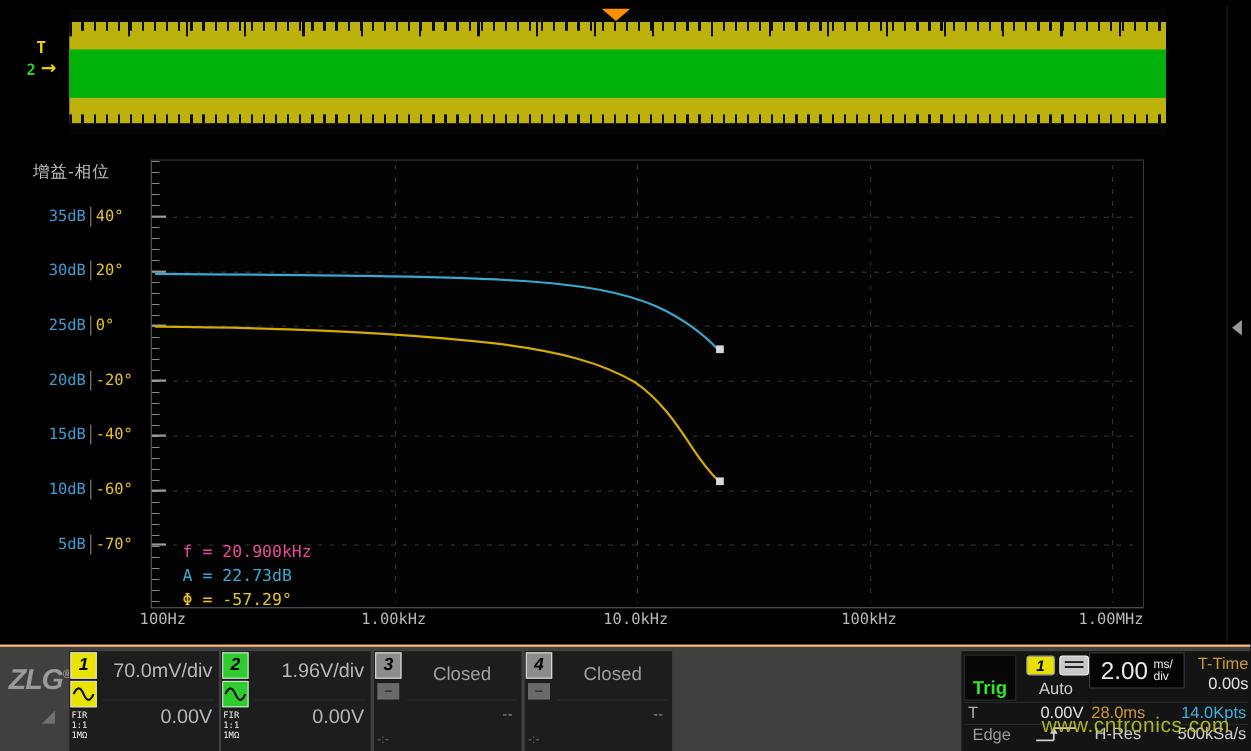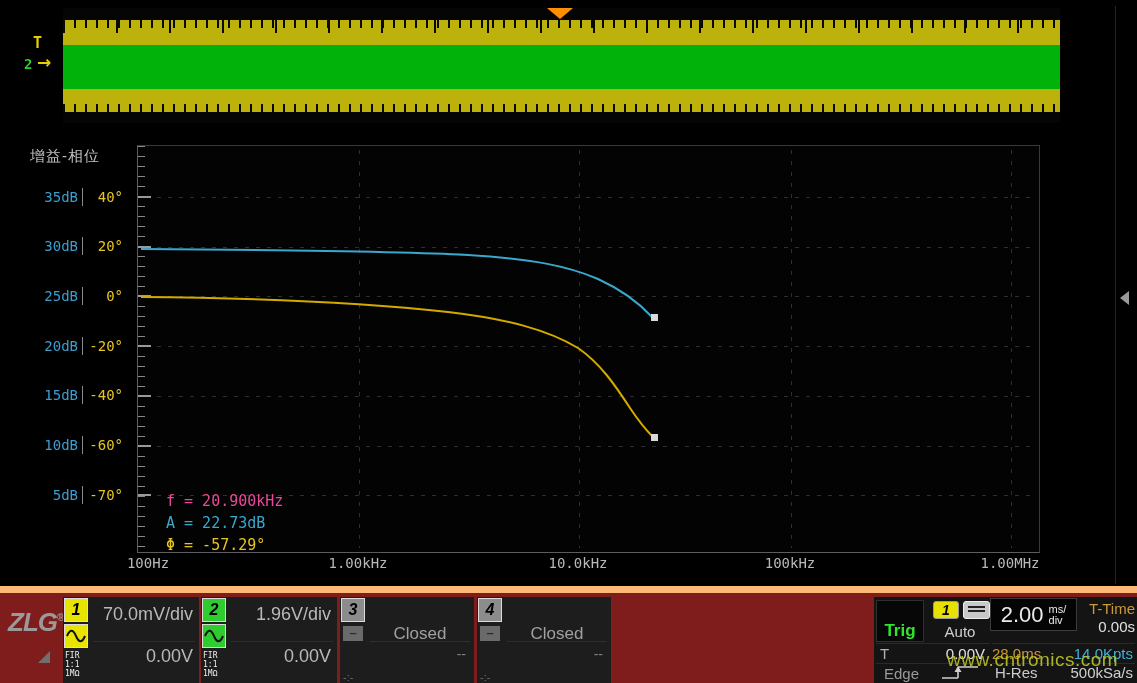--- a/index.html
+++ b/index.html
@@ -20,21 +20,21 @@
   #band-green { position:absolute; left:0; top:37px; width:997px; height:44px; background:#00b20a; }
   #wave-t-label { position:absolute; left:33px; top:34px; color:#e8d000; font-weight:bold; font-size:15px; font-family:"DejaVu Sans Mono",monospace;}
   #wave-ch-label { position:absolute; left:24px; top:56px; color:#2ecc2e; font-weight:bold; font-size:14px; font-family:"DejaVu Sans Mono",monospace;}
   #wave-arrow { position:absolute; left:37px; top:52px; color:#e8d000; font-weight:bold; font-size:17px; font-family:"DejaVu Sans",sans-serif;}
 
   
   #bode-title { position:absolute; left:30px; top:147px; font-size:15px; color:#c0c0c0; letter-spacing:1px; }
   .yrow { position:absolute; left:28px; width:96px; height:20px; display:flex; align-items:center; }
   .yrow .g { width:50px; text-align:right; color:#3d9dd0; font-size:14px; font-family:"DejaVu Sans Mono",monospace; }
   .yrow .sep { width:1px; height:18px; background:#8a8a8a; margin:0 4px 0 4px; }
-  .yrow .p { width:36px; text-align:right; color:#e6c520; font-size:14px; font-family:"DejaVu Sans Mono",monospace; }
+  .yrow .p { width:36px; color:#e6c520; font-size:14px; font-family:"DejaVu Sans Mono",monospace; }
 
   #plot { position:absolute; left:137px; top:145px; width:903px; height:408px; background:#030303;
     border:1px solid #383838; border-left-color:#5d5d5d; border-bottom-color:#5d5d5d; }
   .hgrid { position:absolute; left:8px; right:4px; height:1px;
     background:repeating-linear-gradient(90deg,#2e2e2e 0 4px,transparent 4px 11px); }
   .vgrid { position:absolute; top:4px; bottom:4px; width:1px;
     background:repeating-linear-gradient(180deg,#2e2e2e 0 4px,transparent 4px 11px); }
   #minor-ticks { position:absolute; left:0; top:0; bottom:0; width:7px;
     background:repeating-linear-gradient(180deg,#8a8a8a 0 1px,transparent 1px 10px); }
   .majtick { position:absolute; left:0; width:13px; height:2px; background:#9a9a9a; }
@@ -46,42 +46,42 @@
   #cursor-readout .ca { color:#3aa8cc; }
   #cursor-readout .cp { color:#e6c520; }
   .xlab { position:absolute; top:555px; transform:translateX(-50%); color:#b8b8b8; font-size:14px;
     font-family:"DejaVu Sans Mono",monospace; }
 
   #side-divider { position:absolute; left:1115px; top:6px; width:1px; height:578px; background:#242424; }
   #side-handle { position:absolute; left:1120px; top:291px; width:0; height:0;
     border-top:7px solid transparent; border-bottom:7px solid transparent; border-right:9px solid #9a9a9a; }
 
   
-  #statusbar { position:absolute; left:0; top:586px; width:1137px; height:97px; background:#7f1d1d;
-    border-top:7px solid #fdba74; }
+  #statusbar { position:absolute; left:0; top:586px; width:1137px; height:97px; background:#404040;
+    border-top:2px solid #fdba74; }
   #logo { position:absolute; left:8px; top:14px; color:#9a9a9a; font-size:26px; font-weight:bold;
     font-style:italic; letter-spacing:-1px; }
   #logo sup { font-size:11px; font-style:normal; }
   #logo-hatch { position:absolute; left:38px; top:58px; width:0; height:0;
     border-bottom:12px solid #6f6f6f; border-left:12px solid transparent; }
 
   .chbox { position:absolute; top:4px; height:92px; background:#1d1d1d; }
   .chbadge { position:absolute; left:1px; top:1px; width:24px; height:24px; border:1px solid #dcdcdc;
     color:#000; font-style:italic; font-weight:bold; font-size:16px; text-align:center; line-height:22px; }
   .coupbadge { position:absolute; left:1px; top:27px; width:24px; height:24px; border:1px solid #dcdcdc; }
   .bg-y { background:#e8e400; }
   .bg-g { background:#2ecc2e; }
   .bg-gray { background:#8c8c8c; }
   .firblock { position:absolute; left:2px; top:54px; color:#f0f0f0; font-size:8px; line-height:9px;
     font-family:"DejaVu Sans Mono",monospace; }
   .chval { position:absolute; right:6px; color:#b9b9b9; font-size:18px; }
   .chdiv { position:absolute; left:30px; right:4px; top:44px; height:1px; background:#2e2e2e; }
   .dashbadge { position:absolute; left:3px; top:29px; width:20px; height:15px; background:#6a6a6a;
     color:#2e2e2e; font-weight:bold; text-align:center; line-height:13px; font-size:13px; }
-  .closedlab { position:absolute; left:30px; top:27px; width:100px; text-align:center; color:#a0a0a0; font-size:17px; }
+  .closedlab { position:absolute; left:30px; top:11px; width:100px; text-align:center; color:#a0a0a0; font-size:17px; }
   .dashes { position:absolute; right:8px; top:49px; color:#808080; font-size:14px; }
   .subdash { position:absolute; left:3px; top:74px; color:#707070; font-size:11px; }
 
   #right-panel { position:absolute; left:874px; top:4px; width:263px; height:92px; background:#141414; }
   #trig-box { position:absolute; left:2px; top:3px; width:48px; height:42px; background:#070707;
     border:1px solid #2f2f2f; display:flex; align-items:center; justify-content:center; }
   #trig-box span { color:#2ee62e; font-weight:bold; font-size:17px;margin-top:20px; }
   #trig-src-badge { position:absolute; left:59px; top:4px; width:26px; height:18px; background:#e8e000;
     border:1px solid #999; border-radius:3px; color:#000; font-style:italic; font-weight:bold;
     font-size:14px; text-align:center; line-height:16px; }

